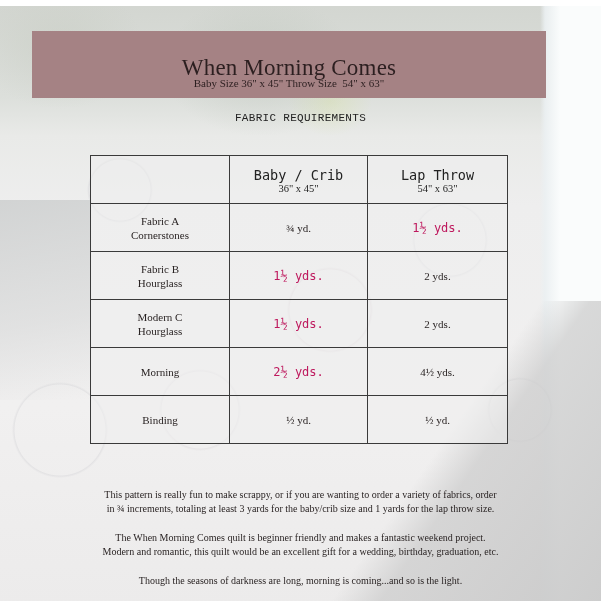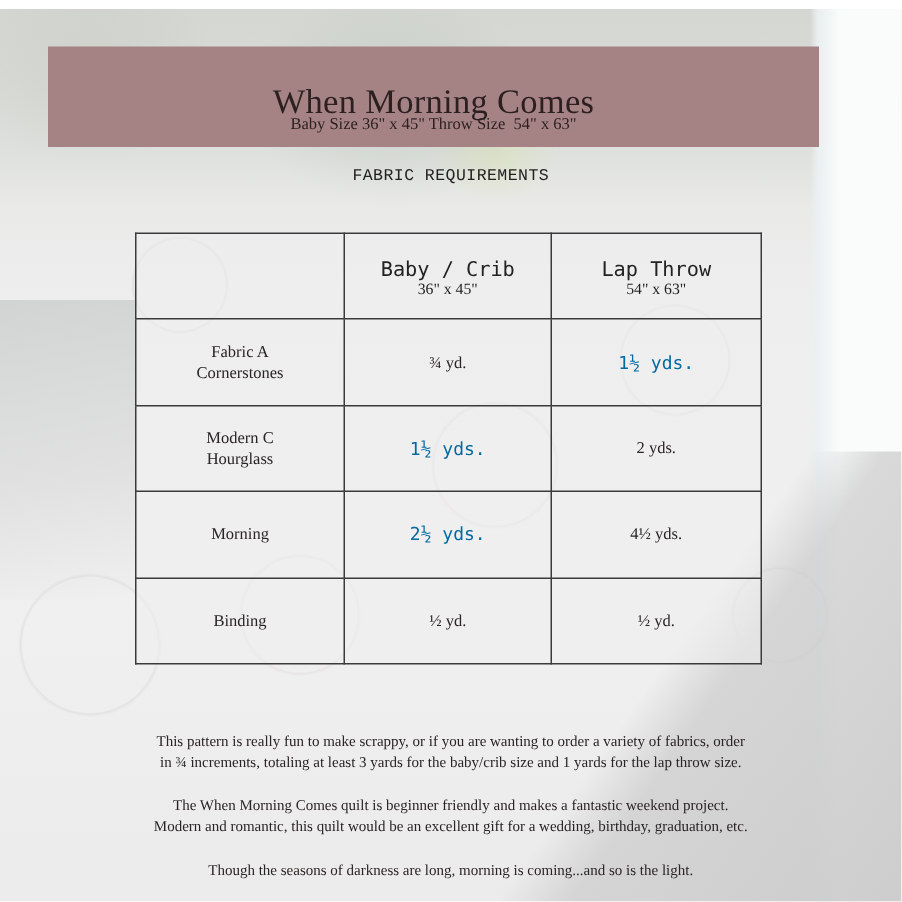--- a/index.html
+++ b/index.html
@@ -127,21 +127,21 @@
       color: #2a2424;
     }
     .val-serif {
       font-family: "Liberation Serif", serif;
       font-size: 11px;
       color: #2a2424;
     }
     .val-mono {
       font-family: "DejaVu Sans Mono", monospace;
       font-size: 12px;
-      color: #0369a1;
+      color: #be185d;
     }
 
     .paragraph {
       position: absolute;
       left: 20px; right: 20px;
       text-align: center;
       font-family: "Liberation Serif", serif;
       font-size: 10px;
       line-height: 14px;
       color: #2a2424;
@@ -186,20 +186,28 @@
   <tr>
     <td class="row-label">
       <span>Fabric A</span><br>
       <span>Cornerstones</span>
     </td>
     <td class="val-serif">¾ yd.</td>
     <td class="val-mono">1½ yds.</td>
   </tr>
   <tr>
     <td class="row-label">
+      <span>Fabric B</span><br>
+      <span>Hourglass</span>
+    </td>
+    <td class="val-mono">1½ yds.</td>
+    <td class="val-serif">2 yds.</td>
+  </tr>
+  <tr>
+    <td class="row-label">
       <span>Modern C</span><br>
       <span>Hourglass</span>
     </td>
     <td class="val-mono">1½ yds.</td>
     <td class="val-serif">2 yds.</td>
   </tr>
   <tr>
     <td class="row-label">
       <span>Morning</span>
     </td>

